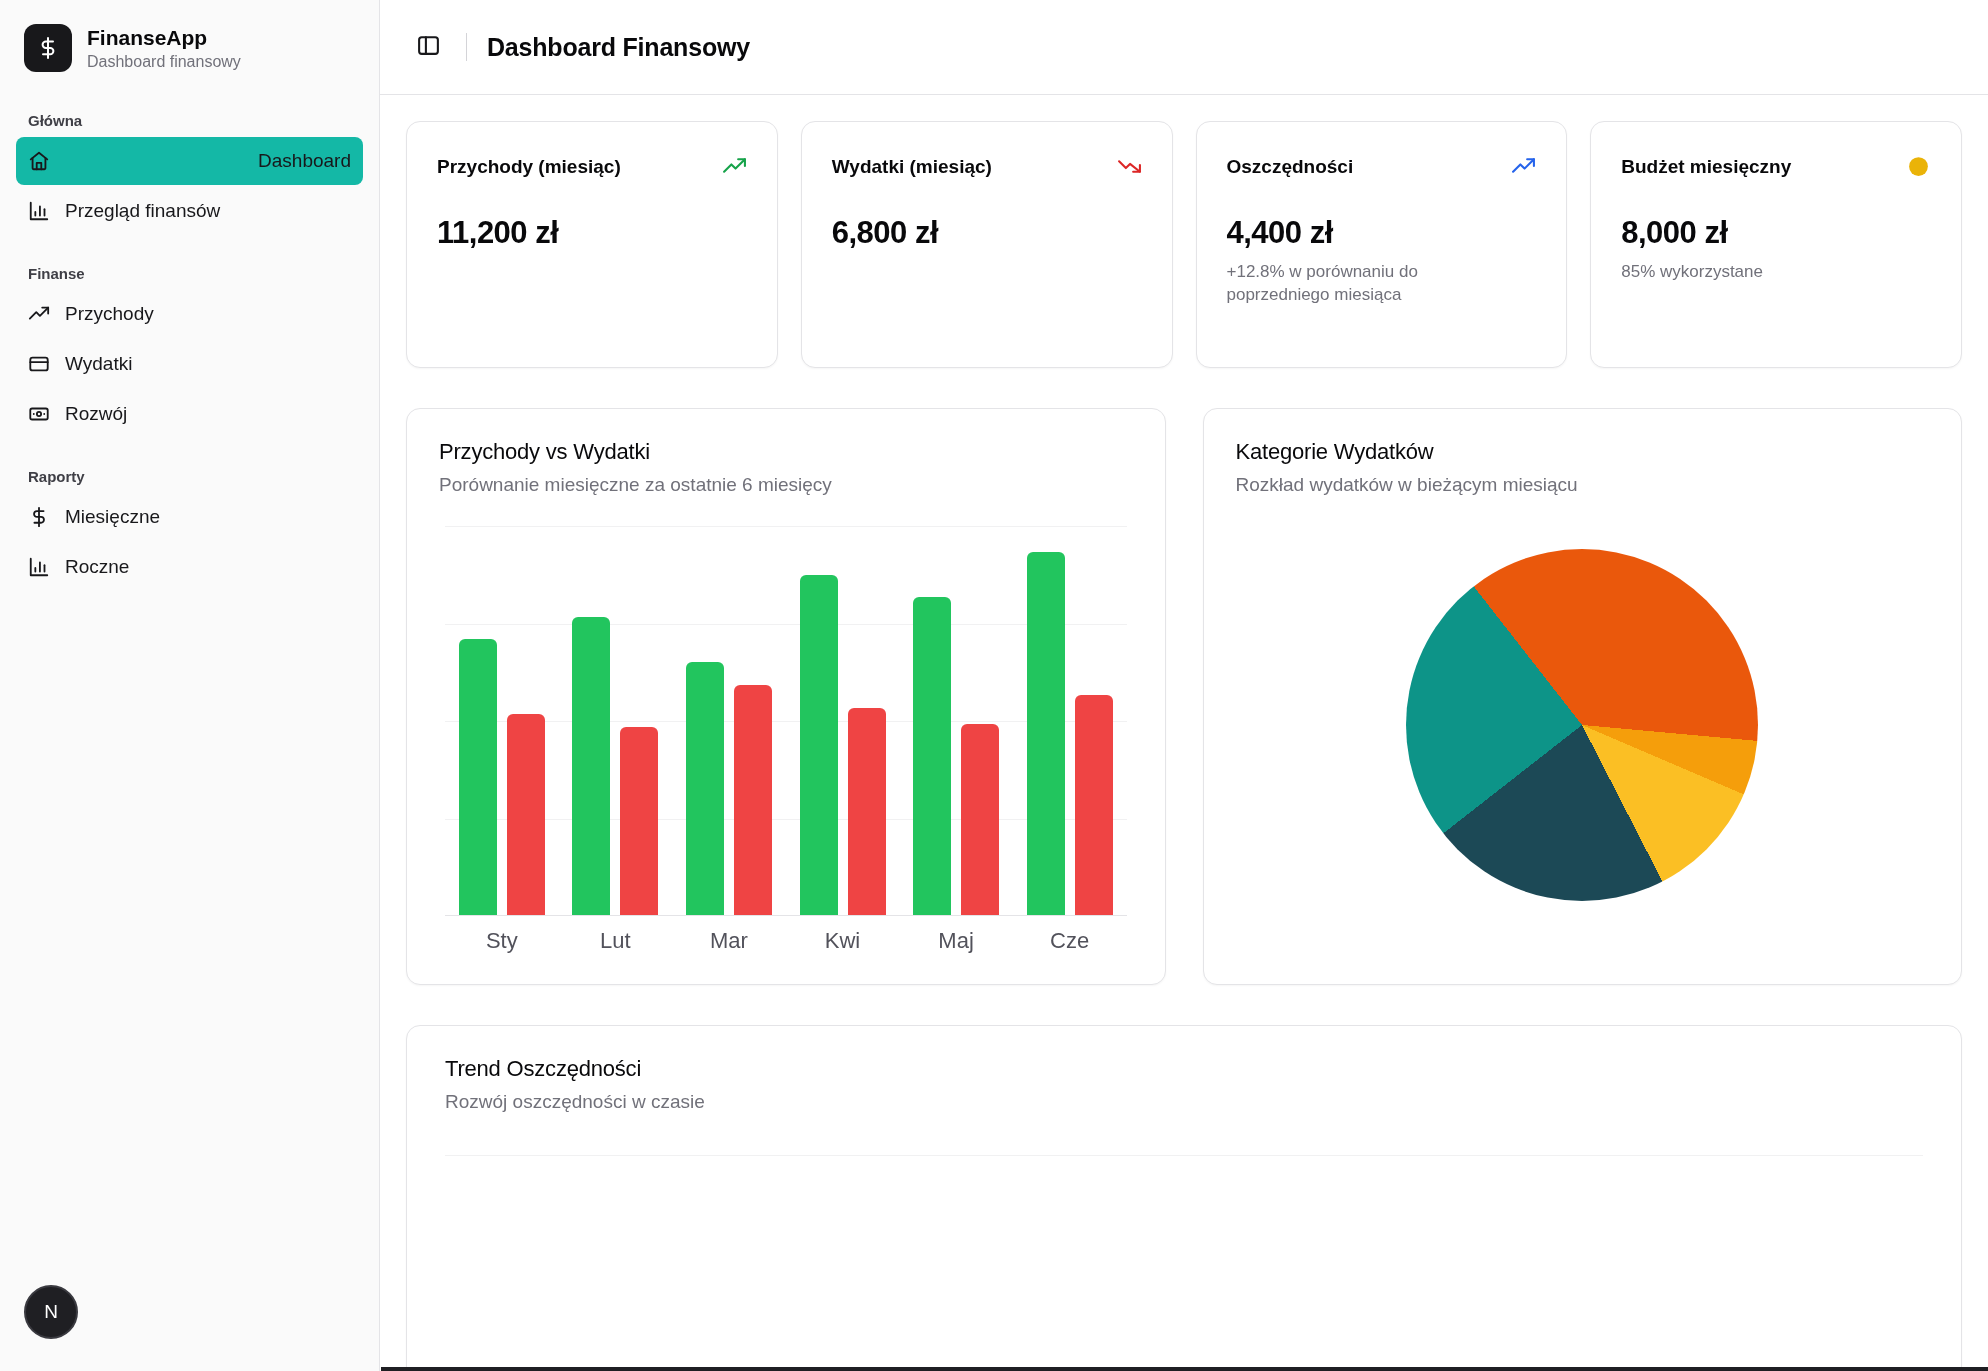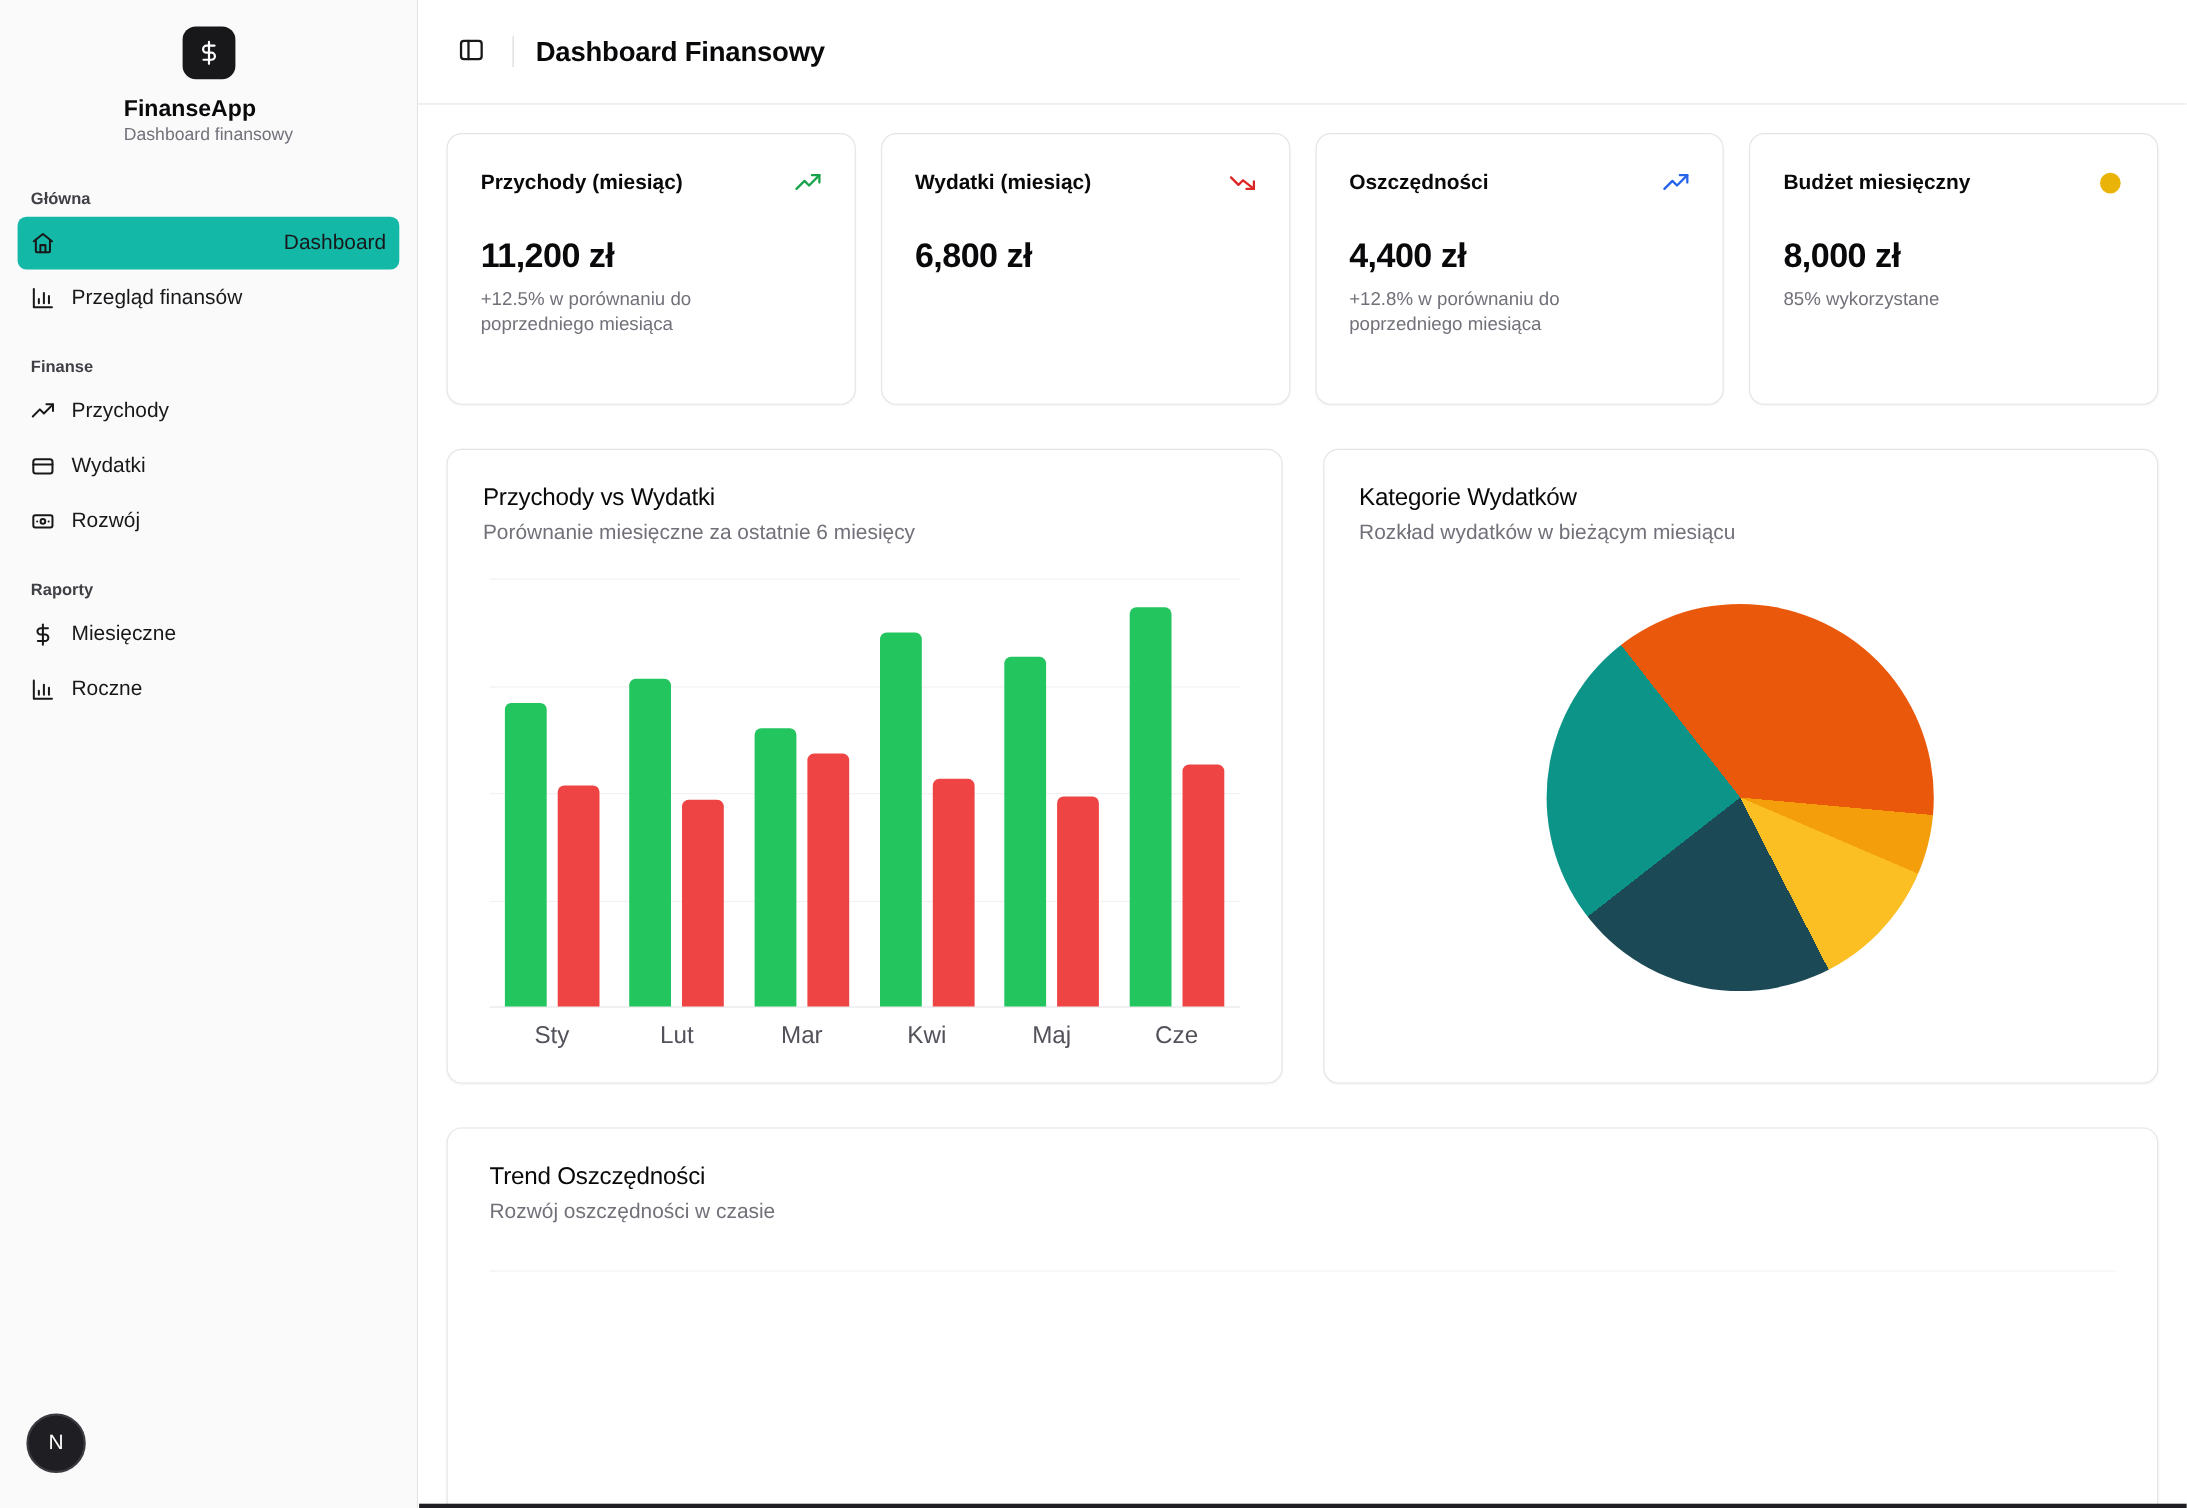--- a/index.html
+++ b/index.html
@@ -9,21 +9,21 @@
     background:#ffffff; color:#09090b;
   }
   .app { display:flex; width:100%; height:100%; position:relative; }
 
   
   .sidebar {
     width:380px; min-width:380px; height:100%;
     background:#fafafa; border-right:1px solid #e4e4e7;
     padding:20px 16px; position:relative;
   }
-  .logo-row { display:flex; align-items:center; gap:15px; padding:4px 8px 10px;flex-direction:column; }
+  .logo-row { display:flex; align-items:center; gap:15px; padding:4px 8px 10px; }
   .logo-box {
     width:48px; height:48px; border-radius:12px; background:#18181b;
     display:flex; align-items:center; justify-content:center; color:#ffffff; flex:none;
   }
   .app-name { font-size:21px; font-weight:700; color:#09090b; }
   .app-sub { font-size:16px; color:#71717a; margin-top:3px; }
 
   .nav-section { margin-top:30px; }
   .section-label { font-size:15px; font-weight:600; color:#3f3f46; padding:0 12px; margin-bottom:8px; }
   .nav-item {
@@ -232,21 +232,20 @@
           <div class="stat-head">
             <div class="stat-title">Przychody (miesiąc)</div>
             <span class="stat-icon" style="color: rgb(22, 163, 74);">
               <svg viewBox="0 0 24 24" fill="none" stroke="currentColor" stroke-width="2" stroke-linecap="round" stroke-linejoin="round">
                   <path d="m2 17 7-7 4 4 9-9"></path>
                   <path d="M15.5 5H22v6.5"></path>
                 </svg>
             </span>
           </div>
           <div class="stat-value">11,200 zł</div>
-          <div class="stat-change">+12.5% w porównaniu do poprzedniego miesiąca</div>
         </div>
 
         <div class="card stat-card">
           <div class="stat-head">
             <div class="stat-title">Wydatki (miesiąc)</div>
             <span class="stat-icon" style="color: rgb(220, 38, 38);">
               <svg viewBox="0 0 24 24" fill="none" stroke="currentColor" stroke-width="2" stroke-linecap="round" stroke-linejoin="round">
                   <path d="m2 7 6.5 6.5 4-4L22 17"></path>
                   <path d="M22 10.5V17h-6.5"></path>
                 </svg>

